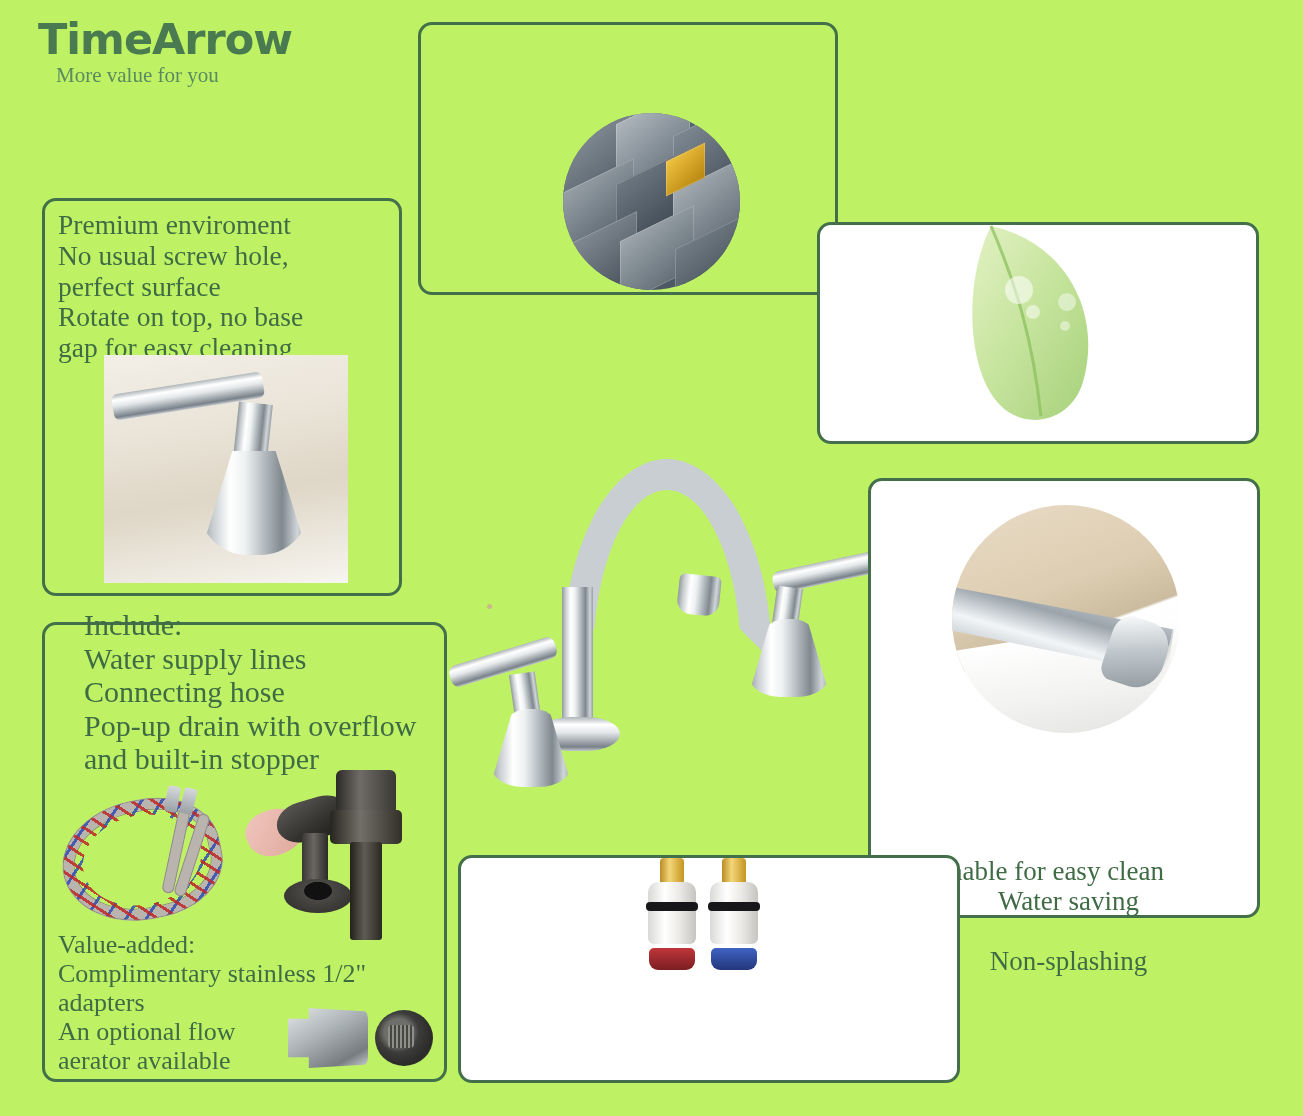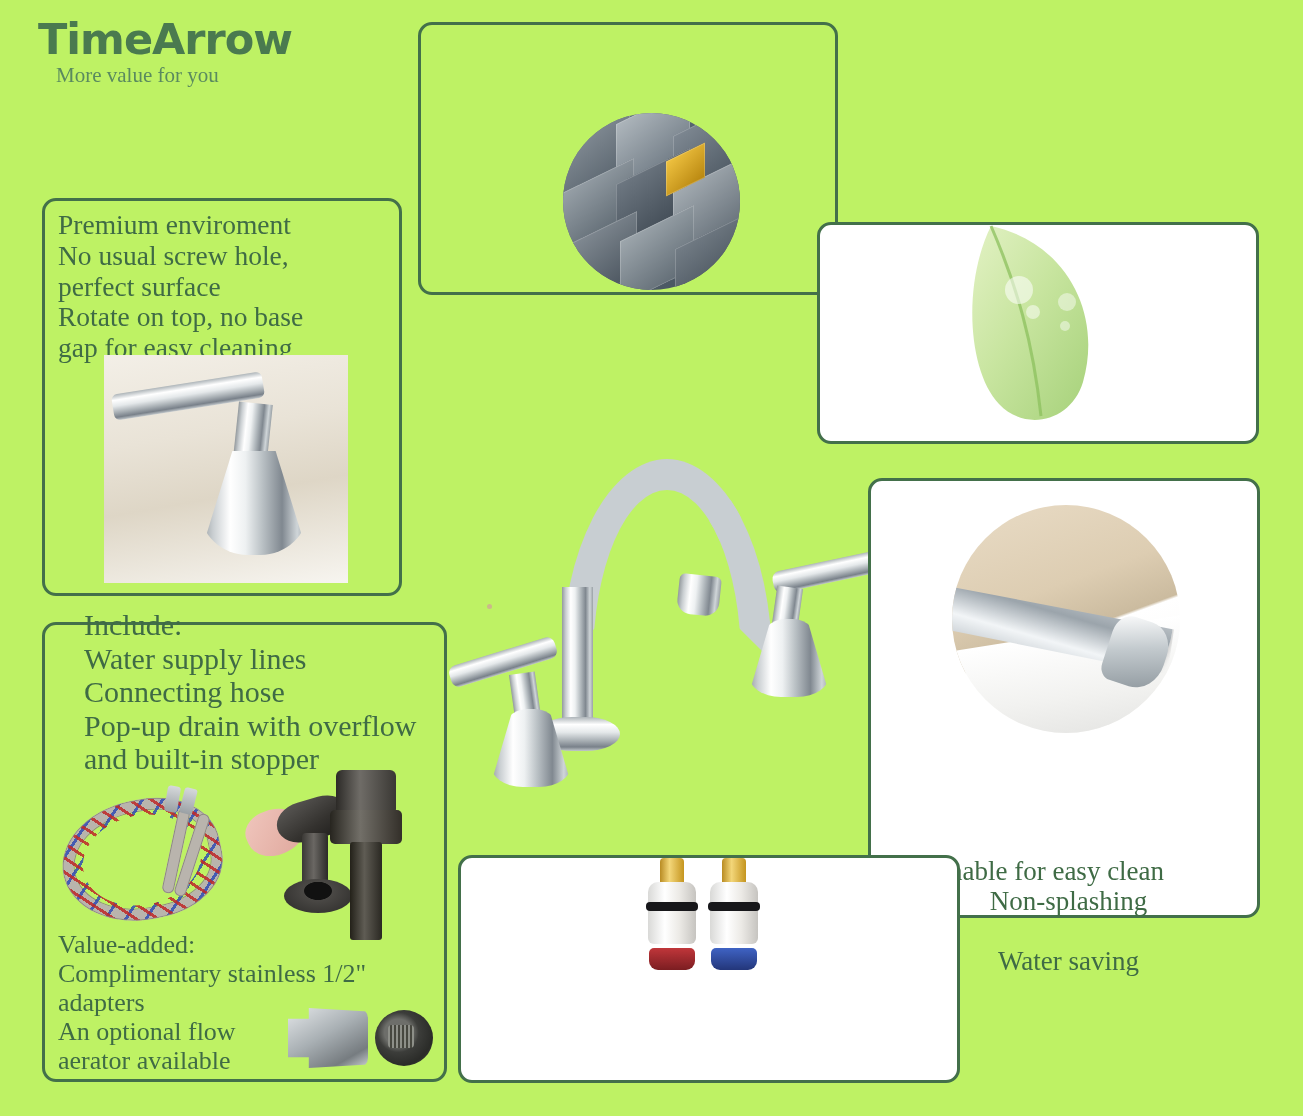--- a/index.html
+++ b/index.html
@@ -450,22 +450,22 @@
   <div class="circ" id="neo-circle">
     <div class="marble"></div>
     <div class="sinkline"></div>
     <div class="spout"></div>
     <div class="spout-tip"></div>
   </div>
 
   <div class="txt" id="neoperl-text">
     <br>
     <span>Detachable for easy clean</span>
+    <span class="r">Water saving</span>
     <span class="r">Non-splashing</span>
-    <span class="r">Water saving</span>
   </div>
 
   <div class="panel filled" style="left:458px; top:855px; width:502px; height:228px;"></div>
 
   <div id="cartridges">
     <div class="cart hot" style="left:0;">
       <div class="brass"></div>
         <div class="body"></div>
         <div class="oring"></div>
         <div class="base"></div>

